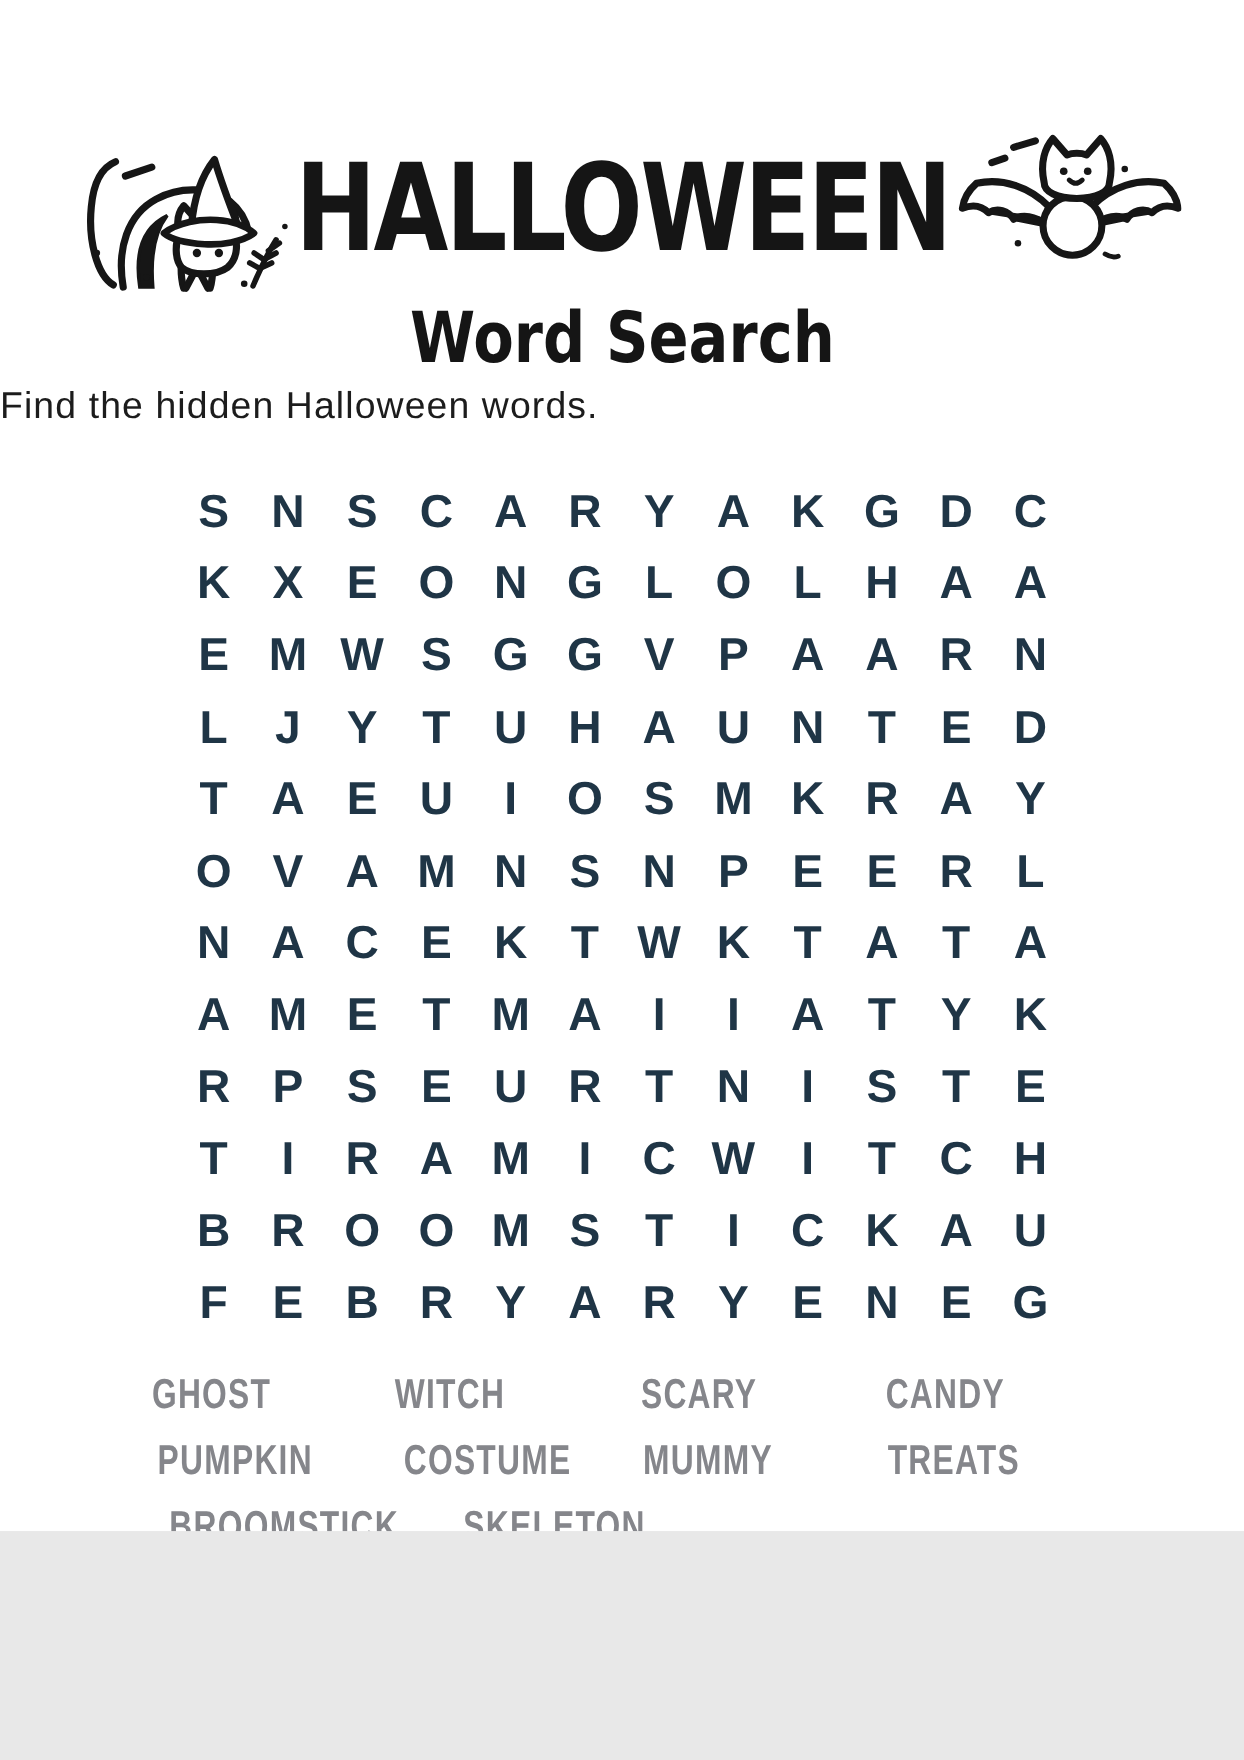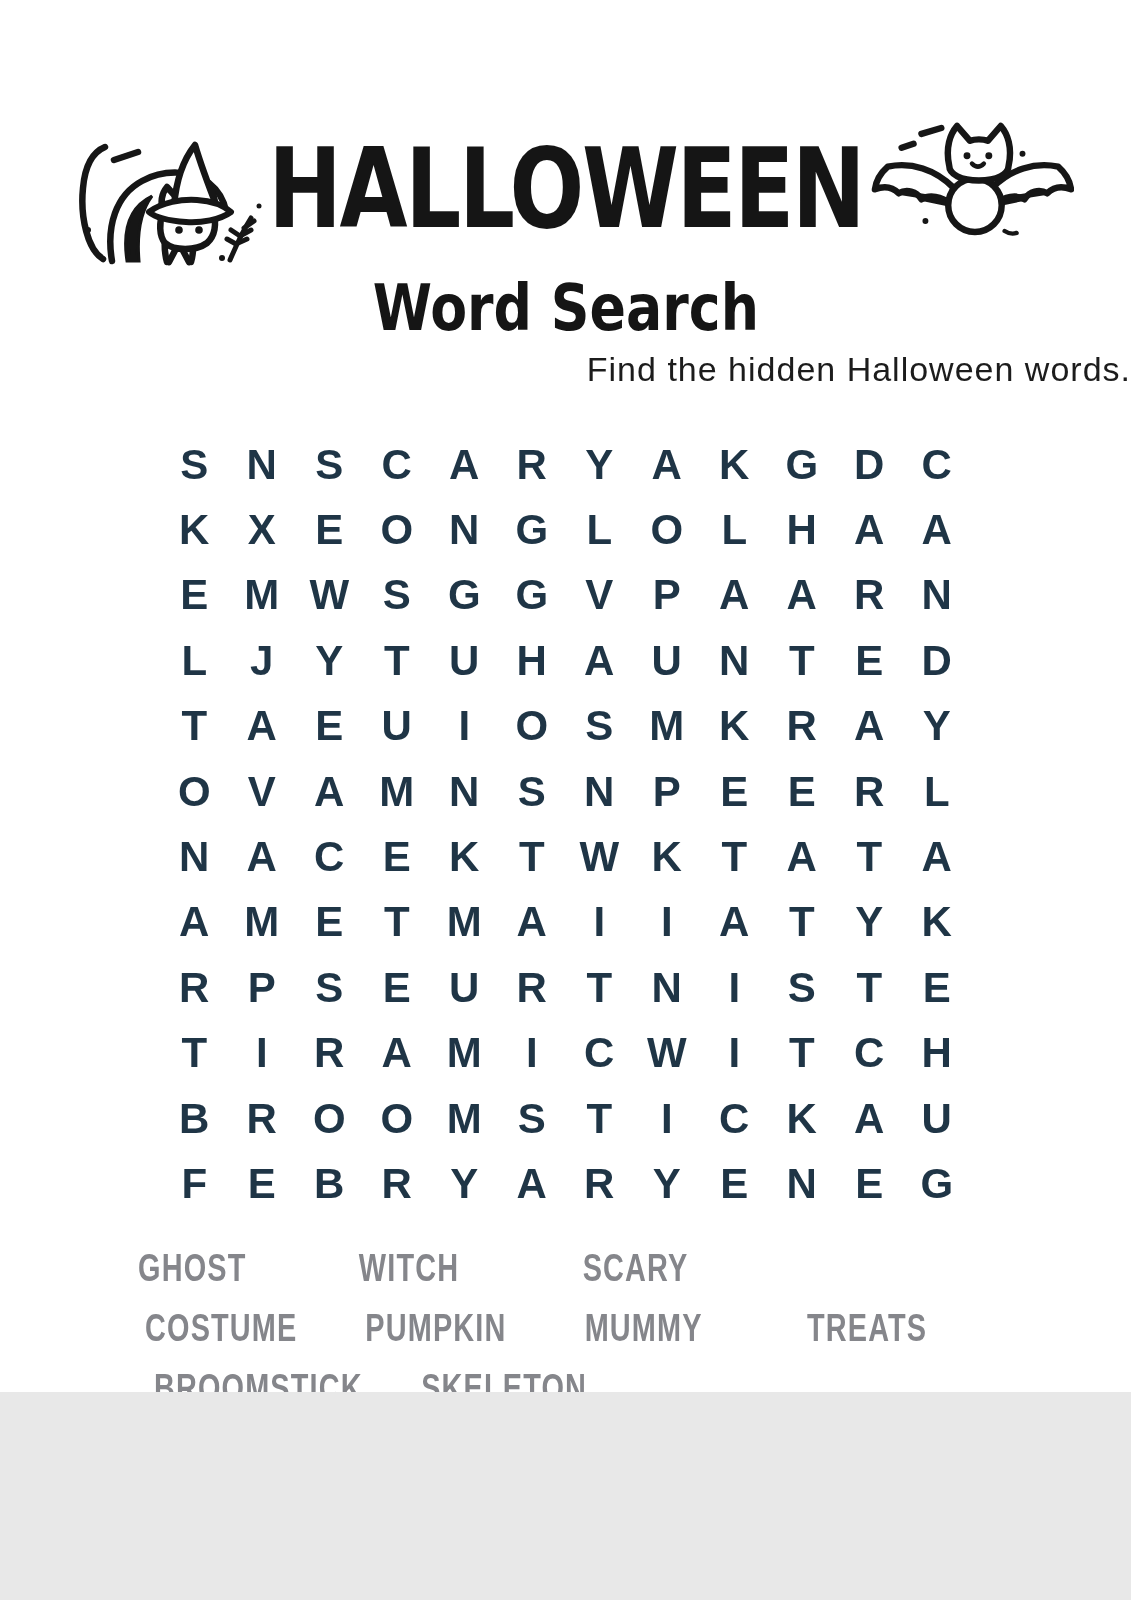--- a/index.html
+++ b/index.html
@@ -31,21 +31,21 @@
   .page-subtitle{
     position:absolute;top:252px;left:0;width:100%;
     text-align:center;font-family:"DejaVu Sans",sans-serif;
     font-size:64px;font-weight:700;line-height:1;white-space:nowrap;
     color:var(--ink);
     margin-top:24px;
   }
   .page-subtitle .squeeze{display:inline-block;transform:scaleX(0.84);transform-origin:50% 50%;}
   .instruction{
     position:absolute;top:352px;left:0;width:100%;
-    text-align:right;
+    text-align:left;
     font-size:34px;font-weight:400;letter-spacing:1px;line-height:1;
     color:#1c1c1c;
   }
   .letter-grid{
     position:absolute;top:432px;left:50%;transform:translateX(-50%);
     width:810px;
     display:grid;grid-template-columns:repeat(12,1fr);
   }
   .grid-cell{
     height:65.4px;
@@ -280,24 +280,25 @@
       <div class="grid-cell">N</div>
       <div class="grid-cell">E</div>
       <div class="grid-cell">G</div>
     </div>
 
   <div class="word-list">
       <div class="word-row">
         <div class="word-item"><span>GHOST</span></div>
         <div class="word-item"><span>WITCH</span></div>
         <div class="word-item"><span>SCARY</span></div>
+        <div class="word-item"><span>CANDY</span></div>
       </div>
       <div class="word-row">
+        <div class="word-item"><span>PUMPKIN</span></div>
         <div class="word-item"><span>COSTUME</span></div>
-        <div class="word-item"><span>PUMPKIN</span></div>
         <div class="word-item"><span>MUMMY</span></div>
         <div class="word-item"><span>TREATS</span></div>
       </div>
       <div class="word-row">
         <div class="word-item"><span>BROOMSTICK</span></div>
         <div class="word-item"><span>SKELETON</span></div>
       </div>
     </div>
 
 </div>

